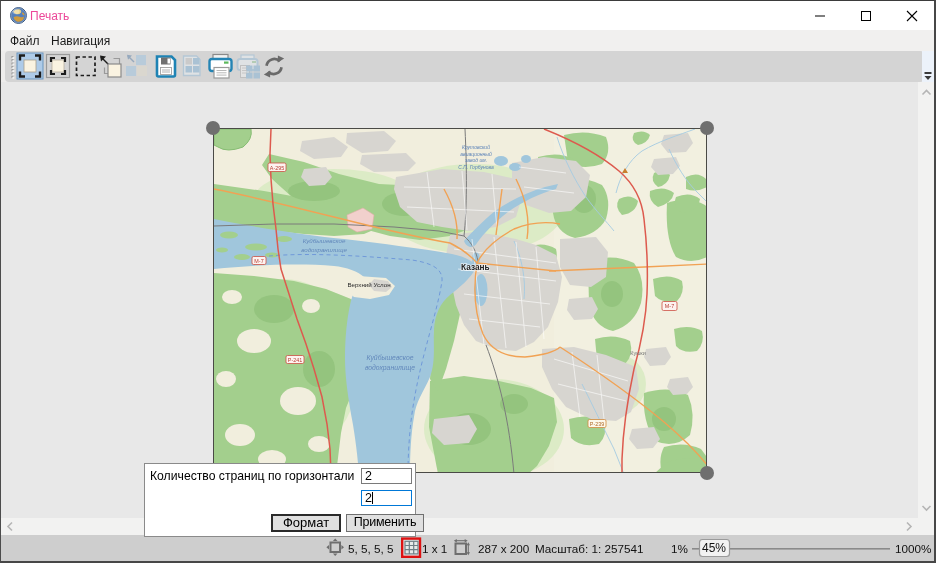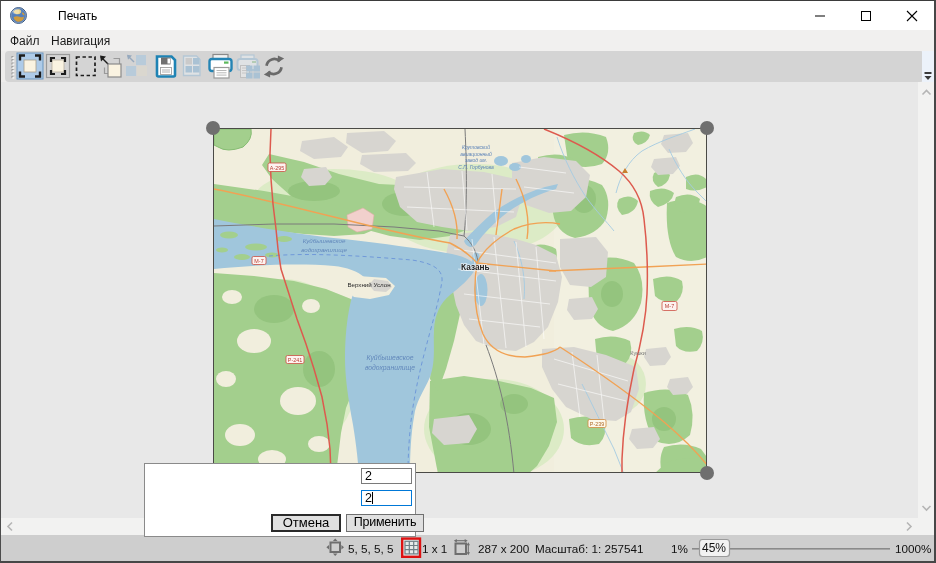--- a/index.html
+++ b/index.html
@@ -2,21 +2,21 @@
 <html><head>
 <meta charset="utf-8">
 <style>
   * { margin:0; padding:0; box-sizing:border-box; }
   html,body { width:936px; height:563px; overflow:hidden; }
   body { font-family:"Liberation Sans", sans-serif; position:relative; background:#e8e8e8; }
   .winborder { position:absolute; left:0; top:0; width:936px; height:563px;
                border-top:1px solid #3b3b3b; border-left:1px solid #4c4c4c;
                border-right:2px solid #474747; border-bottom:2px solid #474747; z-index:50; pointer-events:none; }
   .titlebar { position:absolute; left:1px; top:1px; right:1px; height:29px; background:#ffffff; }
-  .title-text { position:absolute; left:29px; top:8px; font-size:12px; color:#000000;margin-left:28px; }
+  .title-text { position:absolute; left:29px; top:8px; font-size:12px; color:#ec4899; }
   .winbtn { position:absolute; top:0; width:46px; height:29px; }
   .menubar { position:absolute; left:1px; top:30px; right:1px; height:38px; background:#f1f0ef; font-size:12px; color:#1a1a1a; }
   .menubar span.m1 { position:absolute; left:9px; top:4px; }
   .menubar span.m2 { position:absolute; left:50px; top:4px; }
   .toolbar-row { position:absolute; left:1px; top:51px; right:1px; height:31px; background:#eeedec; }
   .toolbar { position:absolute; left:4px; top:0px; width:919px; height:31px; background:#d4d4d4; border-radius:4px; }
   .overflow { position:absolute; right:1px; top:0px; width:12px; height:31px; background:#ecf2fa; }
   .mappanel { position:absolute; left:1px; top:82px; right:1px; bottom:28px; background:#e8e8e8; }
   .vscroll { position:absolute; right:1px; top:82px; width:17px; height:436px; background:#f2f2f1; }
   .hscroll { position:absolute; left:1px; right:1px; top:518px; height:17px; background:#f2f2f1; }
@@ -366,23 +366,24 @@
       <path d="M4.5 424 L8.5 428 L12.5 424" fill="none" stroke="#b5b5b5" stroke-width="1.6"></path>
     </svg>
   </div>
   <div class="hscroll">
     <svg width="934" height="17">
       <path d="M11 4.5 L7 8.5 L11 12.5" fill="none" stroke="#b5b5b5" stroke-width="1.6"></path>
       <path d="M906 4.5 L910 8.5 L906 12.5" fill="none" stroke="#b5b5b5" stroke-width="1.6"></path>
     </svg>
   </div>
   <div class="dialog">
+    <span class="dlg-label" style="top:4px">Количество страниц по горизонтали</span>
     <input class="dlg-input" style="top: 4px;" value="2">
     <input class="dlg-input" style="top: 26px; border: 1px solid rgb(0, 120, 215);" value="2">
-    <div class="dlg-btn" style="left:126px; top:50px; width:70px; border:2px solid #2b2b2b; line-height:13px; font-size:13px;">Отмена</div>
+    <div class="dlg-btn" style="left:126px; top:50px; width:70px; border:2px solid #2b2b2b; line-height:13px; font-size:13px;">Формат</div>
     <div class="dlg-btn" style="left:201px; top:50px; width:78px; font-size:12.5px; letter-spacing:-0.25px;">Применить</div>
     <div style="position:absolute; left:227px; top:28px; width:1px; height:12px; background:#000;"></div>
   </div>
   <div class="statusbar">
     <span class="sb" style="left:347px">5, 5, 5, 5</span>
     <span class="sb" style="left:421px">1 x 1</span>
     <span class="sb" style="left:477px">287 x 200</span>
     <span class="sb" style="left:534px">Масштаб: 1: 257541</span>
     <span class="sb" style="left:670px">1%</span>
     <span class="sb" style="left:894px">1000%</span>

